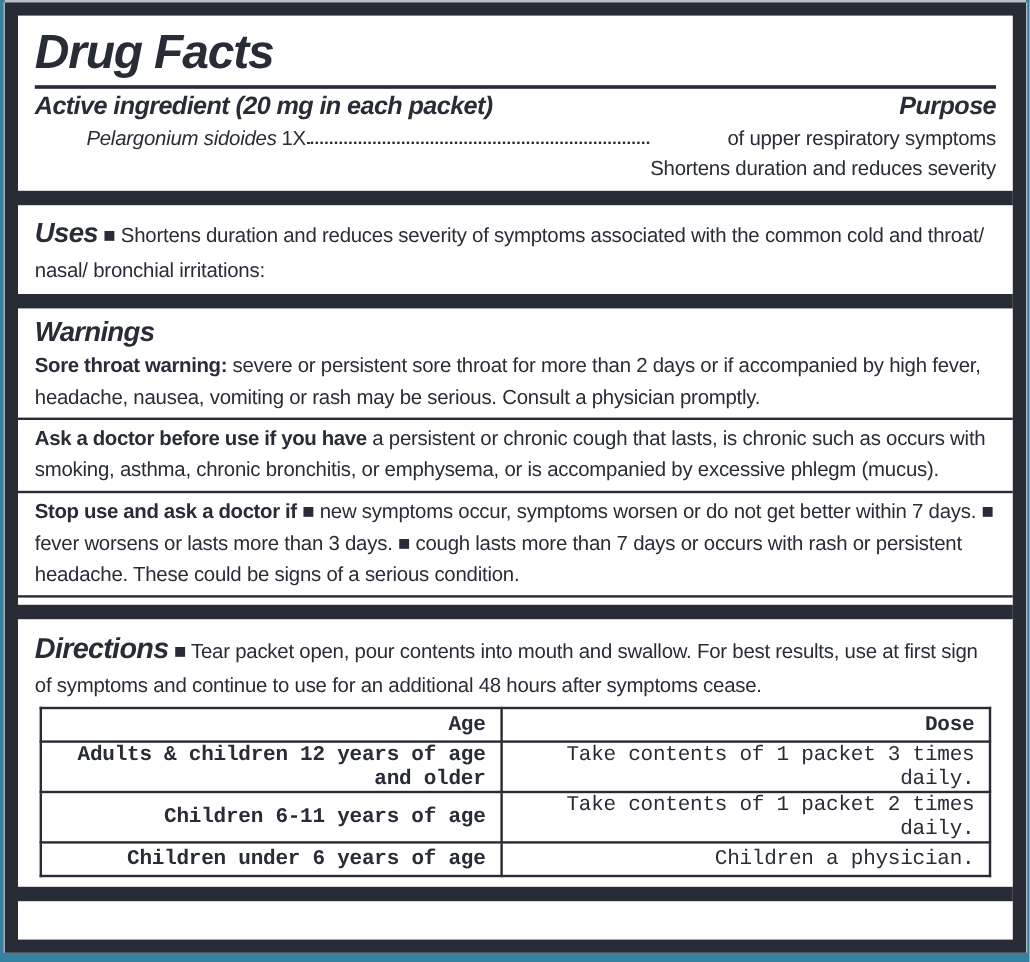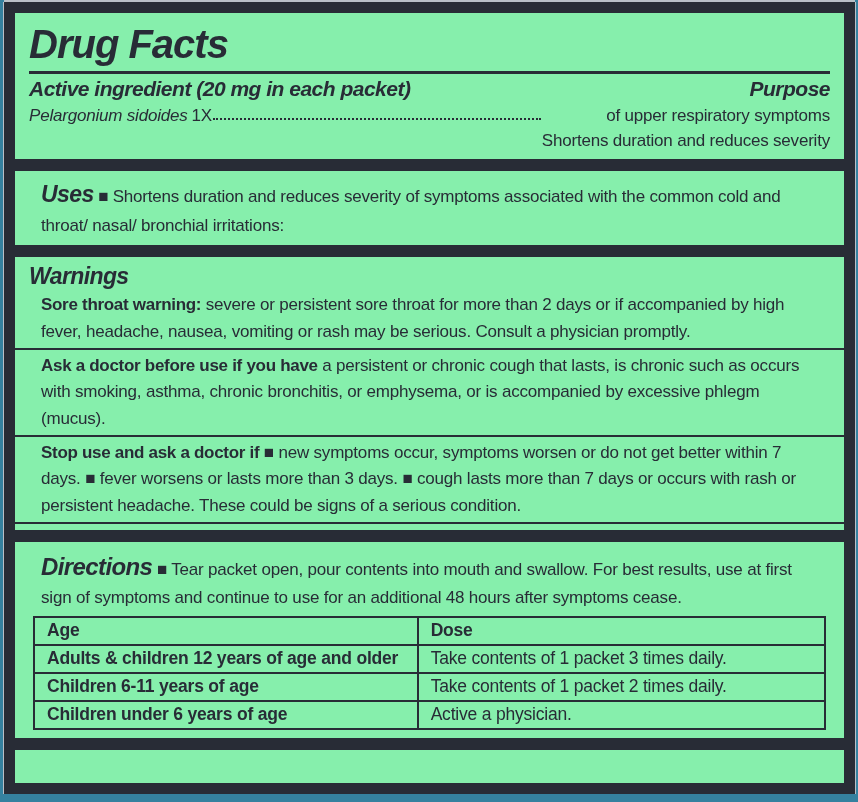--- a/index.html
+++ b/index.html
@@ -11,21 +11,21 @@
   body{
     background:var(--teal);
     font-family:"Liberation Sans",sans-serif;
     color:var(--ink);
     position:relative;
     overflow:hidden;
   }
   .label{
     position:absolute;
     top:2px;left:4px;right:3px;bottom:8px;
-    background:#86efac;
+    background:#ffffff;
     border:11px solid var(--ink);
     box-shadow:0 -2px 0 #b9bfc7, -1px 0 0 #b9bfc7, 1px 0 0 #b9bfc7;
   }
   .content{
     padding:4px 14px 0 14px;
     height:100%;
     letter-spacing:-0.2px;
   }
   
   .title{
@@ -44,21 +44,21 @@
     font-weight:bold;
     font-style:italic;
     font-size:23px;
     letter-spacing:-0.6px;
   }
   .sec-lg{font-size:24px;}
   
   .para{
     font-size:17px;
     line-height:1.55;
-    margin:2px 12px;
+    margin:2px 0;
   }
   .bar{
     height:12px;
     background:var(--ink);
     margin:6px -14px 6px -14px;
   }
   .rule{
     height:2px;
     background:var(--ink);
     margin:3px -14px 3px -14px;
@@ -75,20 +75,21 @@
     font-weight:bold;
     font-style:italic;
     letter-spacing:-0.5px;
   }
   .ing-row{
     display:flex;
     align-items:flex-start;
     font-size:17px;
     line-height:1.45;
     margin-top:3px;
+    margin-left:43px;
   }
   .ing-name{white-space:nowrap;}
   .ing-name .suffix{margin-left:4px;font-style:normal;}
   .dots{
     flex:1 1 auto;
     min-width:30px;
     height:16px;
     border-bottom:2.5px dotted var(--ink);
     margin:0 1px;
   }
@@ -110,22 +111,23 @@
   
   table.dose{
     width:calc(100% - 8px);
     margin:4px 0 8px 4px;
     border-collapse:collapse;
     font-size:17.5px;
   }
   table.dose th, table.dose td{
     border:2px solid var(--ink);
     padding:0 12px;
-    text-align:left;
+    text-align:right;
     height:28px;
+    font-family:Liberation Mono, monospace;
   }
   table.dose th{font-weight:bold;}
   table.dose td.age{font-weight:bold;width:48.5%;margin-top:23px;}
 </style>
 </head>
 <body>
 
 <div class="label">
   <div class="content">
 
@@ -180,21 +182,21 @@
       <tr>
         <td class="age">Adults &amp; children 12 years of age and older</td>
         <td>Take contents of 1 packet 3 times daily.</td>
       </tr>
       <tr>
         <td class="age">Children 6-11 years of age</td>
         <td>Take contents of 1 packet 2 times daily.</td>
       </tr>
       <tr>
         <td class="age">Children under 6 years of age</td>
-        <td>Active a physician.</td>
+        <td>Children a physician.</td>
       </tr>
     </tbody>
       </table>
 
     <div class="bar"></div>
 
   </div>
 </div>
 
 </body></html>

